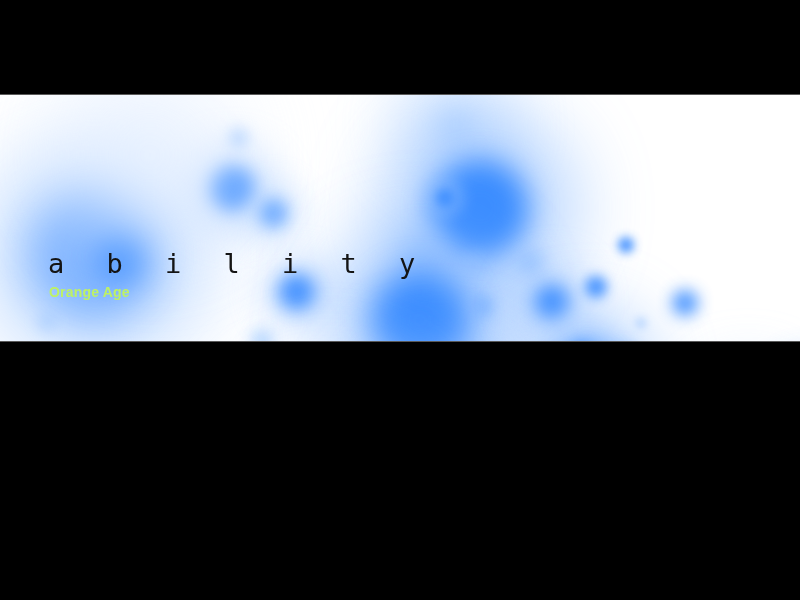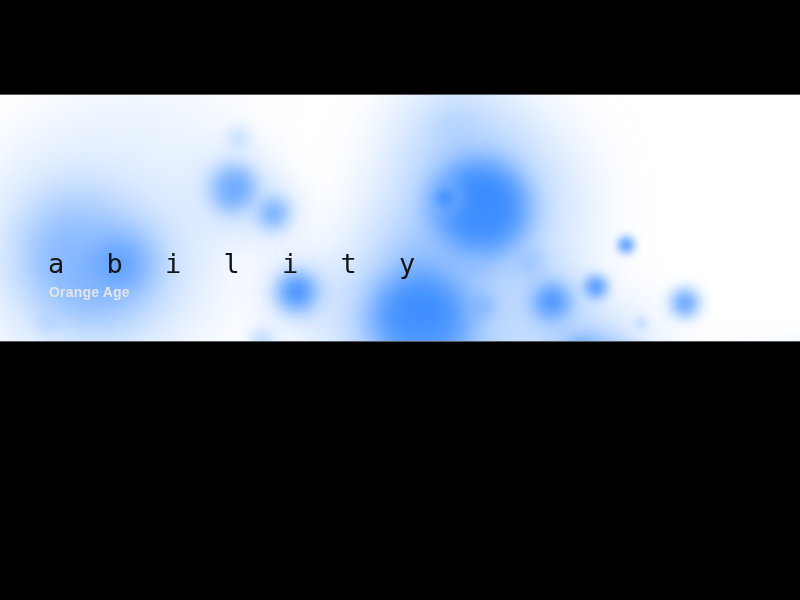--- a/index.html
+++ b/index.html
@@ -114,21 +114,21 @@
         <div class="bubble" style="left: 748px; top: 323px; width: 104px; height: 104px; background: rgb(180, 212, 255); opacity: 0.6; filter: blur(28px);"></div>
         <div class="bubble" style="left: 748px; top: 323px; width: 56px; height: 56px; background: rgb(169, 205, 255); opacity: 0.9; filter: blur(14px);"></div>
         <div class="bubble" style="left: 806px; top: 290px; width: 52px; height: 52px; background: rgb(94, 162, 255); opacity: 0.85; filter: blur(16px);"></div>
         <div class="bubble" style="left: 330px; top: 370px; width: 180px; height: 180px; background: rgb(219, 234, 255); opacity: 0.7; filter: blur(45px);"></div>
         <div class="bubble" style="left: 150px; top: 60px; width: 180px; height: 180px; background: rgb(230, 240, 255); opacity: 0.7; filter: blur(45px);"></div>
       </div>
   </div>
 
   <div id="title-block" style="left: 48px; top: 250px;">
     <div id="main-title" style="color: rgb(20, 20, 20);">a b i l i t y</div>
-    <div id="sub-title" style="color: #e5e5e5;">Orange Age</div>
+    <div id="sub-title" style="color: #bef264;">Orange Age</div>
   </div>
 
   <div class="bar" id="bar-top" style="height: 95px;">
     <div class="bar-edge"></div>
   </div>
   <div class="bar" id="bar-bottom" style="height: 95px;">
     <div class="bar-edge"></div>
   </div>
 
 </div>

